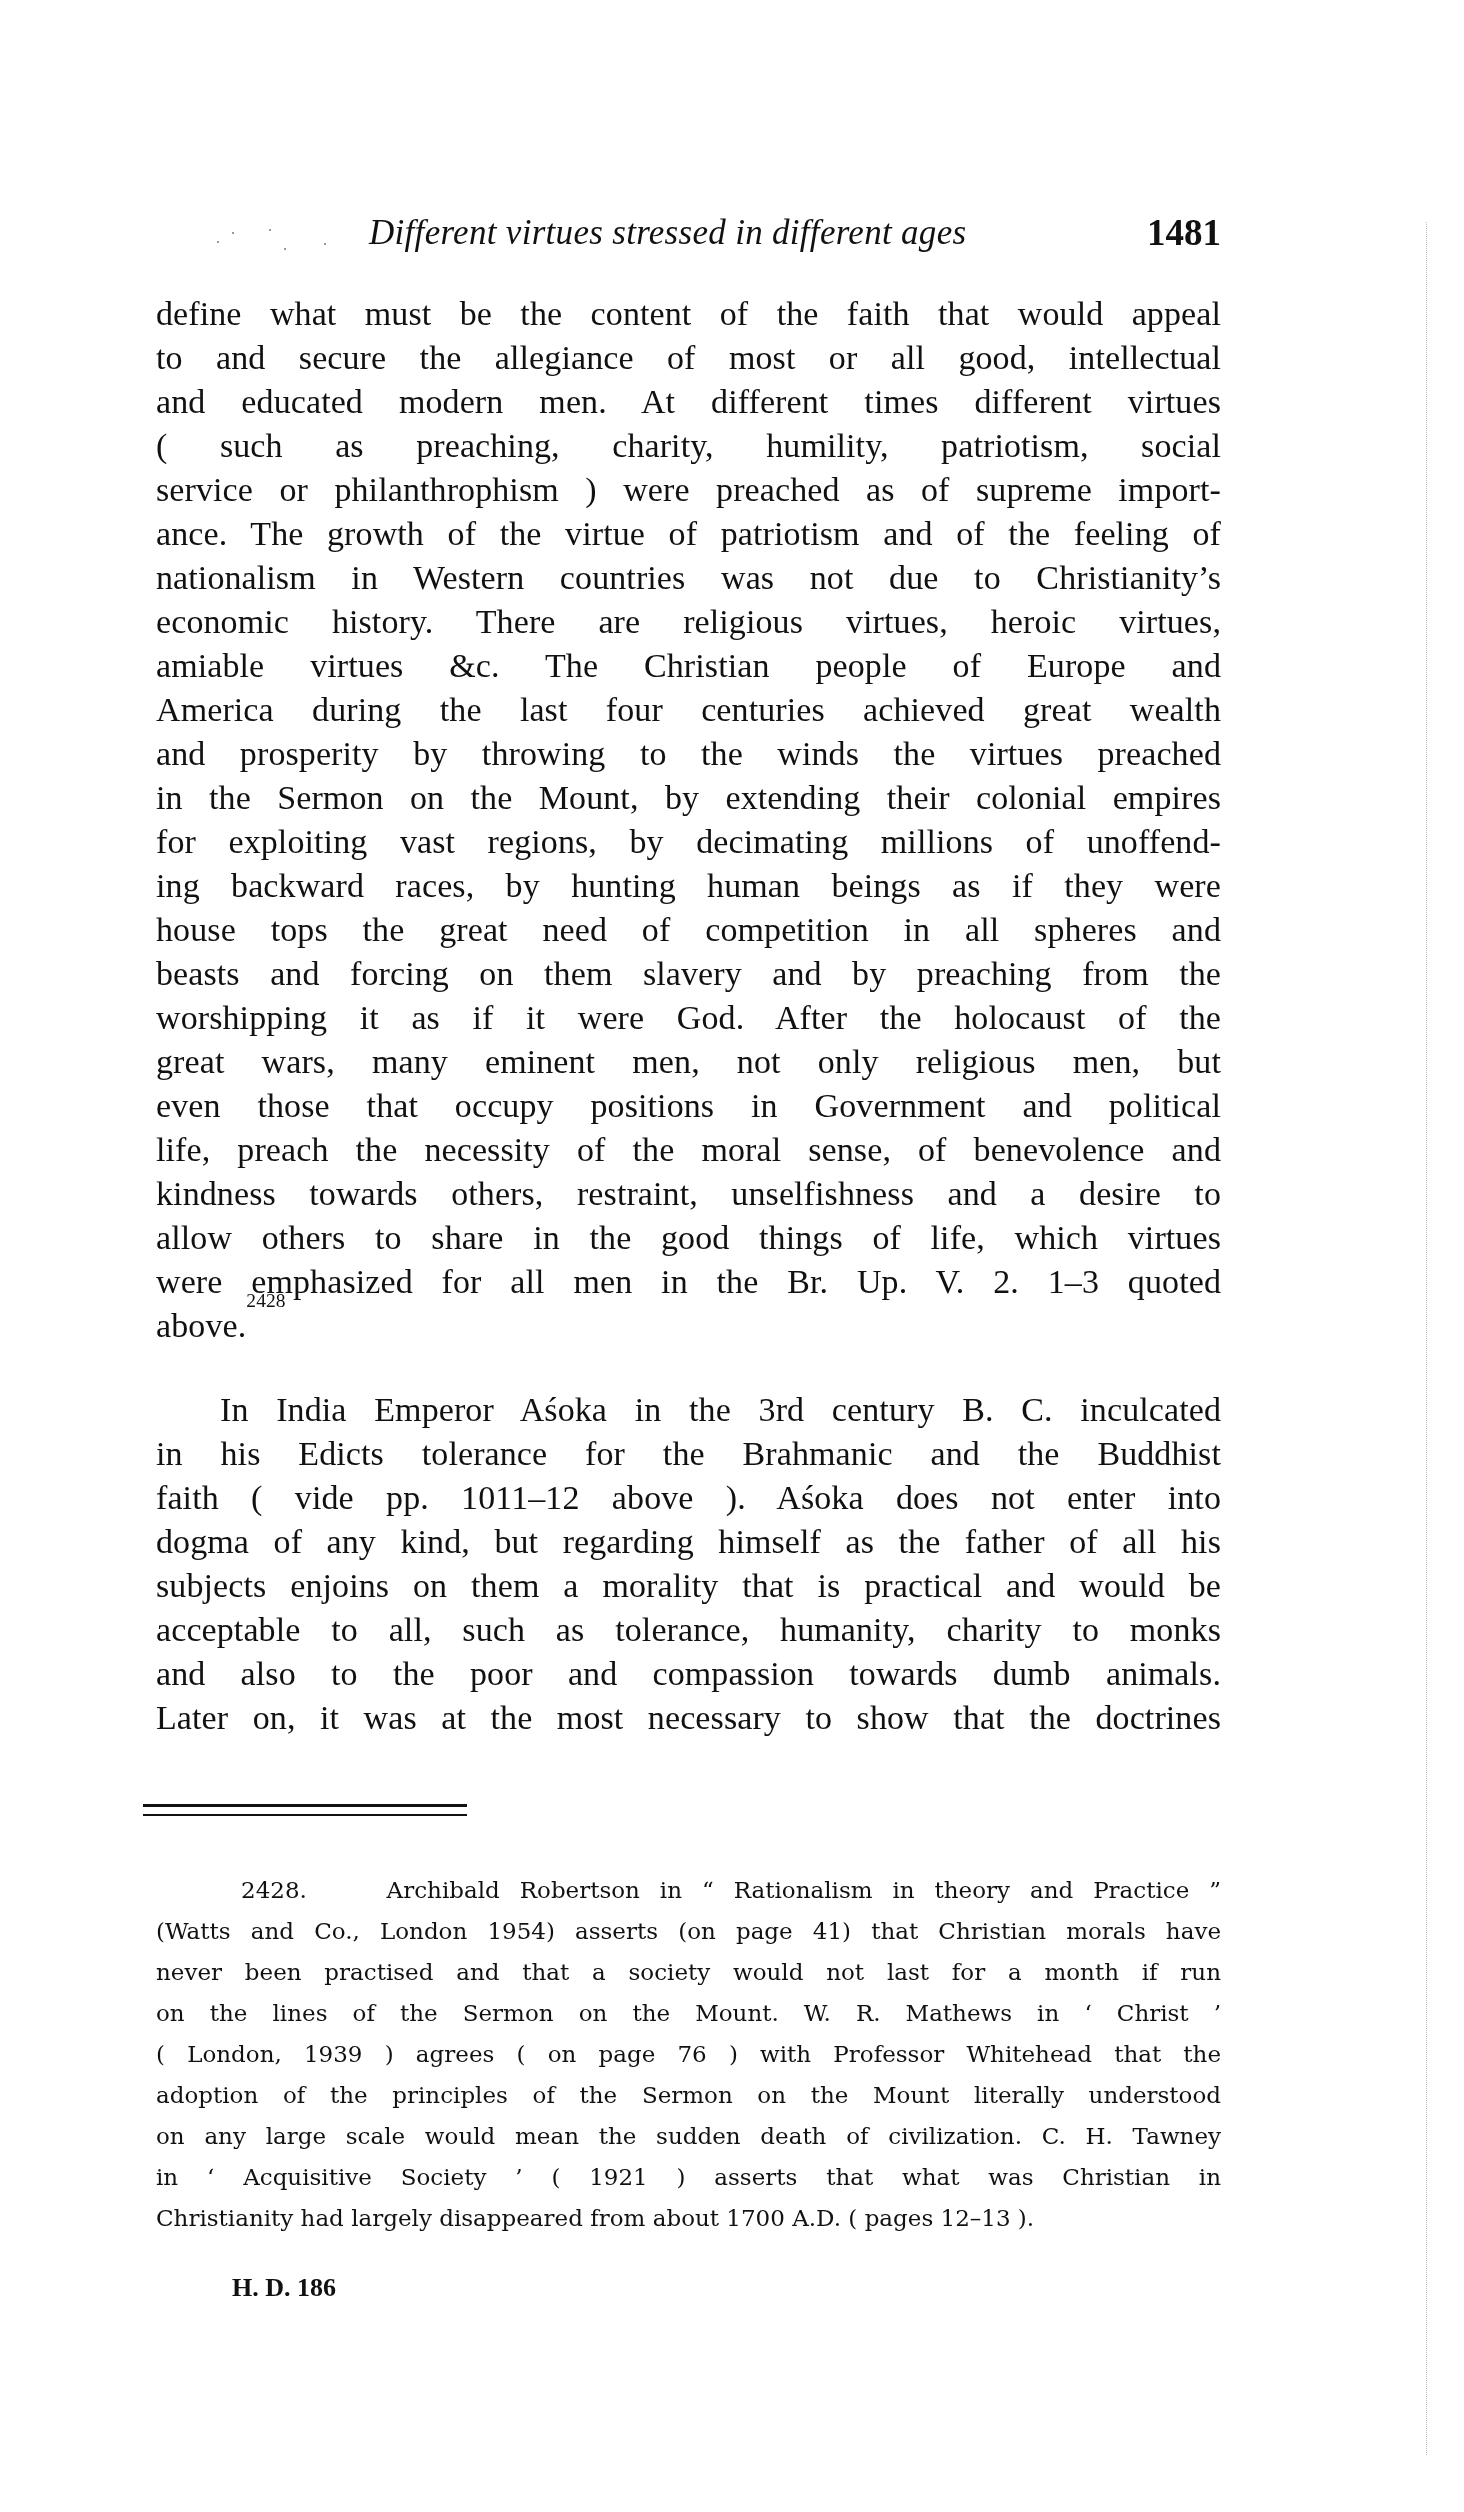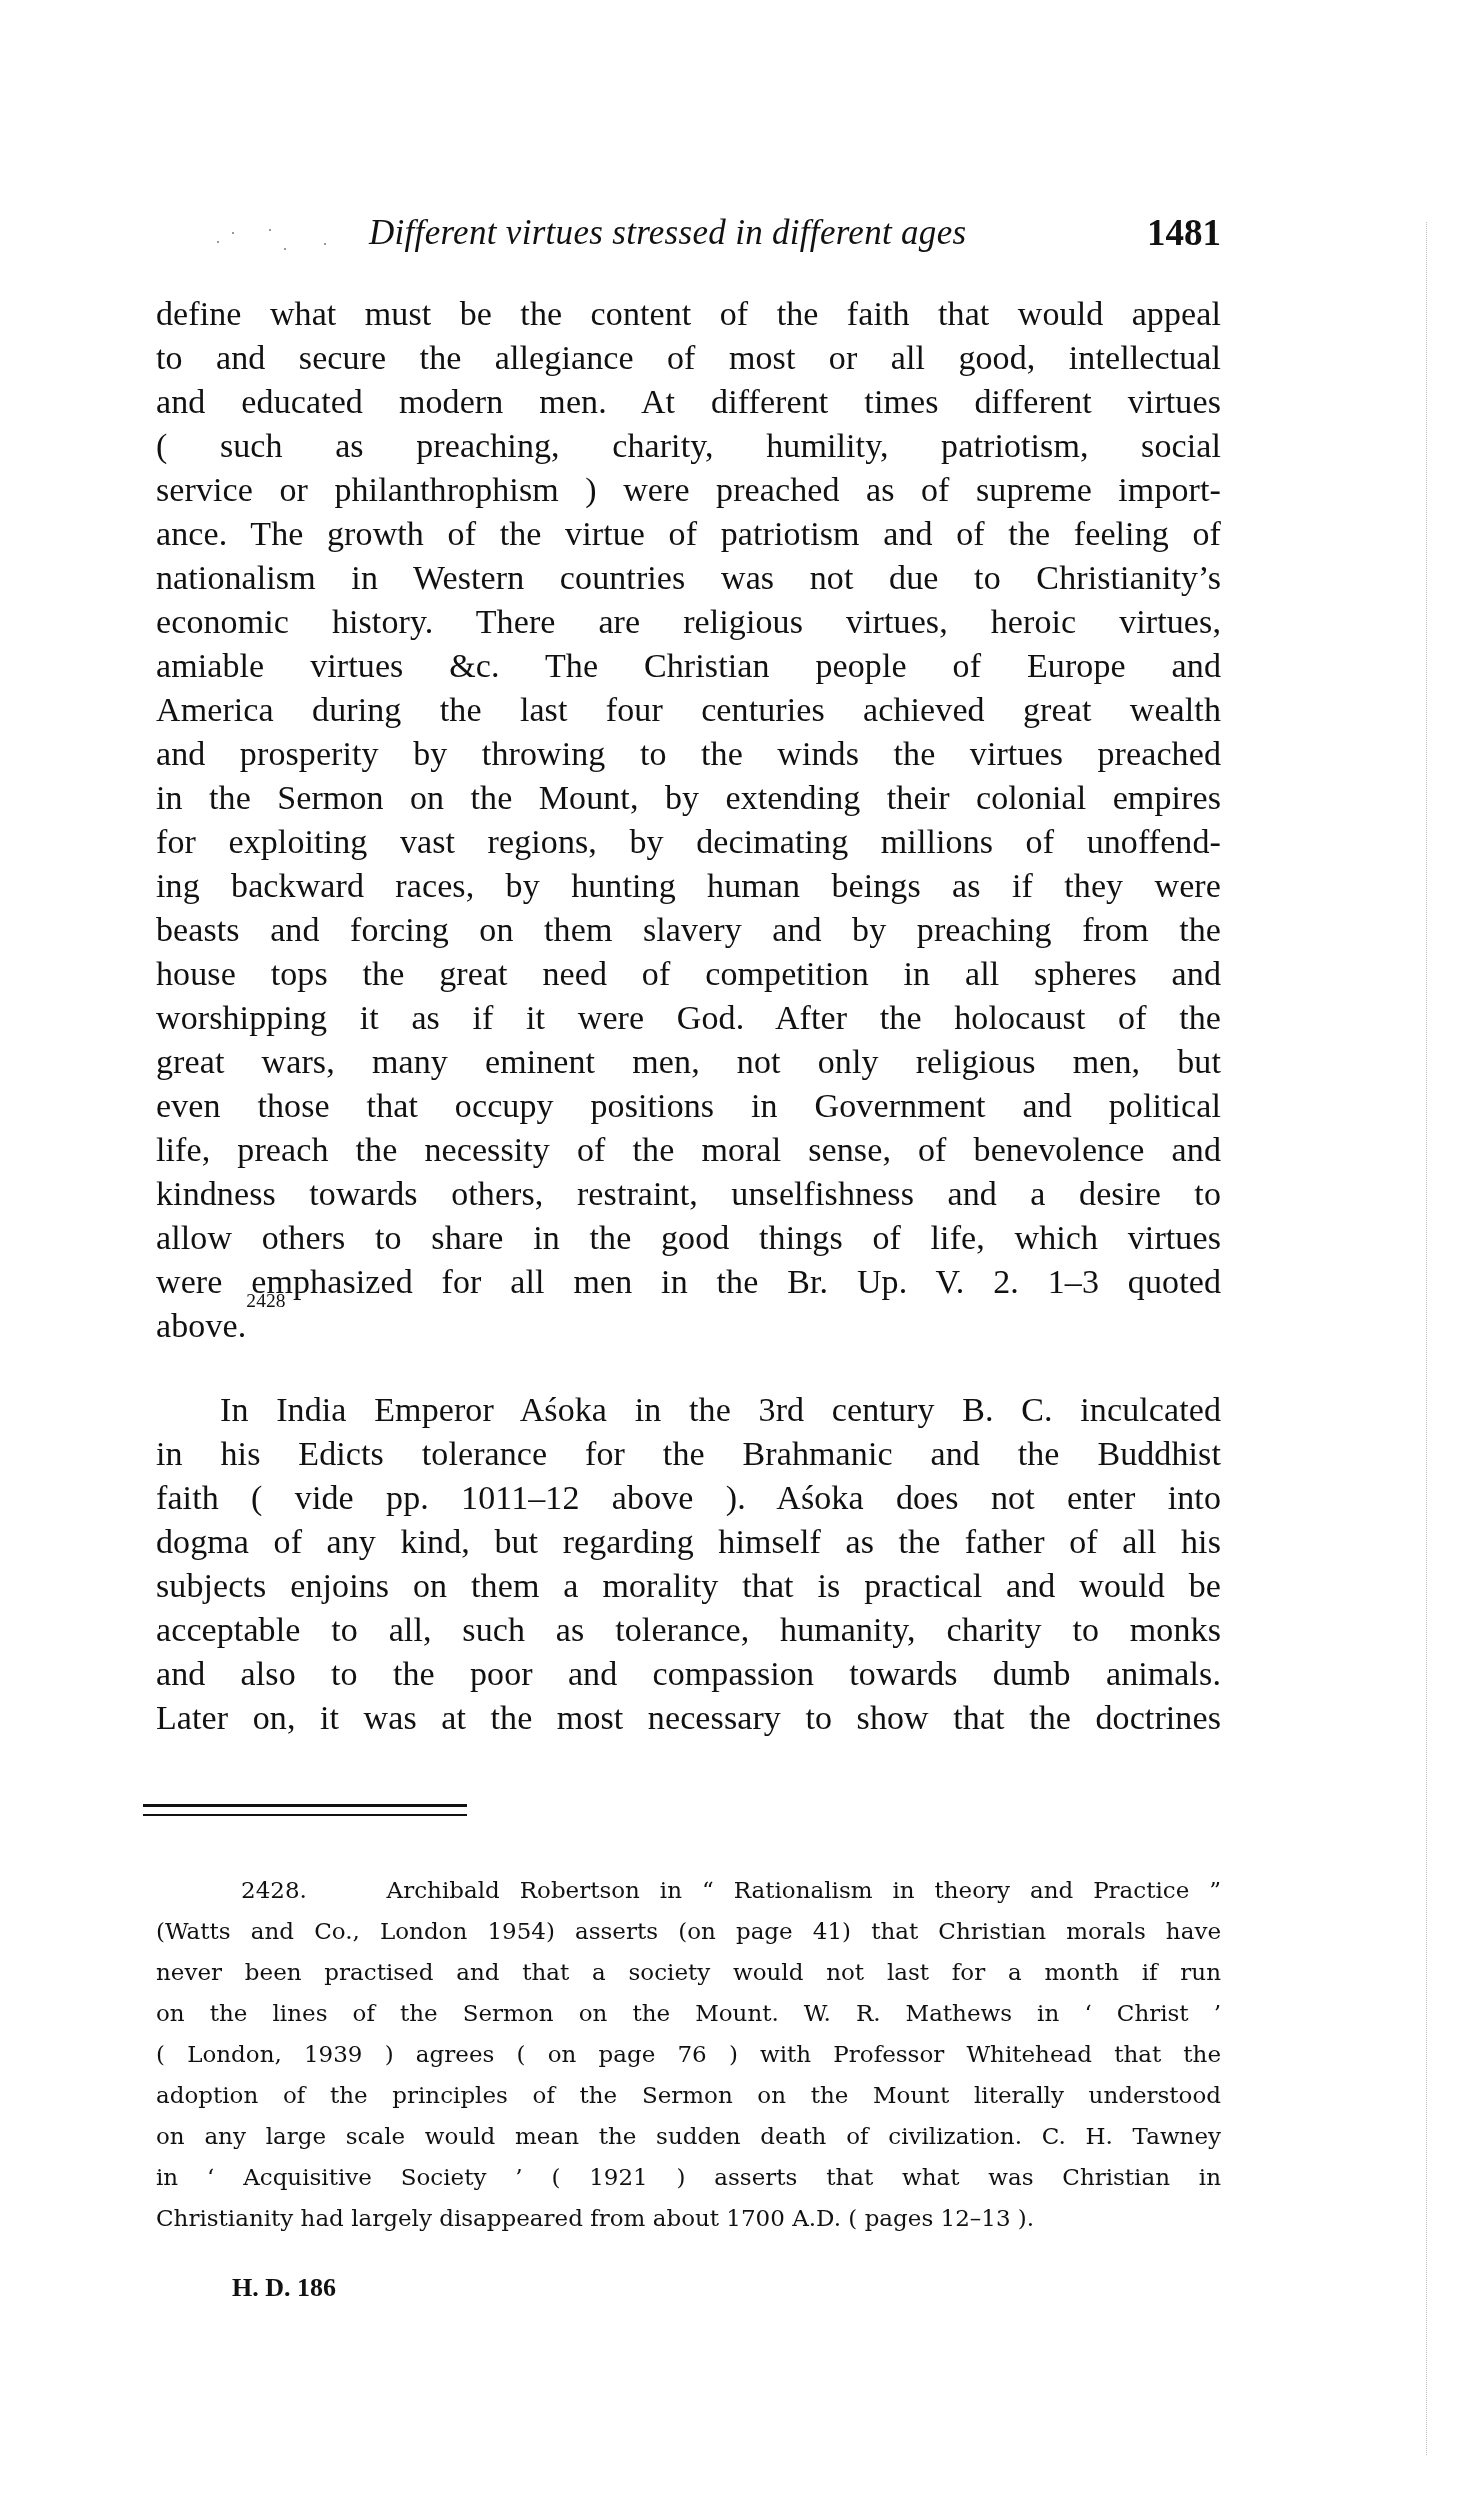--- a/index.html
+++ b/index.html
@@ -147,22 +147,22 @@
       <span class="line">service or philanthrophism ) were preached as of supreme import-</span>
       <span class="line">ance. The growth of the virtue of patriotism and of the feeling of</span>
       <span class="line">nationalism in Western countries was not due to Christianity’s</span>
       <span class="line">economic history. There are religious virtues, heroic virtues,</span>
       <span class="line">amiable virtues &amp;c. The Christian people of Europe and</span>
       <span class="line">America during the last four centuries achieved great wealth</span>
       <span class="line">and prosperity by throwing to the winds the virtues preached</span>
       <span class="line">in the Sermon on the Mount, by extending their colonial empires</span>
       <span class="line">for exploiting vast regions, by decimating millions of unoffend-</span>
       <span class="line">ing backward races, by hunting human beings as if they were</span>
+      <span class="line">house tops the great need of competition in all spheres and</span>
       <span class="line">beasts and forcing on them slavery and by preaching from the</span>
-      <span class="line">house tops the great need of competition in all spheres and</span>
       <span class="line">worshipping it as if it were God. After the holocaust of the</span>
       <span class="line">great wars, many eminent men, not only religious men, but</span>
       <span class="line">even those that occupy positions in Government and political</span>
       <span class="line">life, preach the necessity of the moral sense, of benevolence and</span>
       <span class="line">kindness towards others, restraint, unselfishness and a desire to</span>
       <span class="line">allow others to share in the good things of life, which virtues</span>
       <span class="line">were emphasized for all men in the Br. Up. V. 2. 1–3 quoted</span>
       <span class="line last"><span>above.</span><sup class="fnref">2428</sup></span>
     </div>
 

